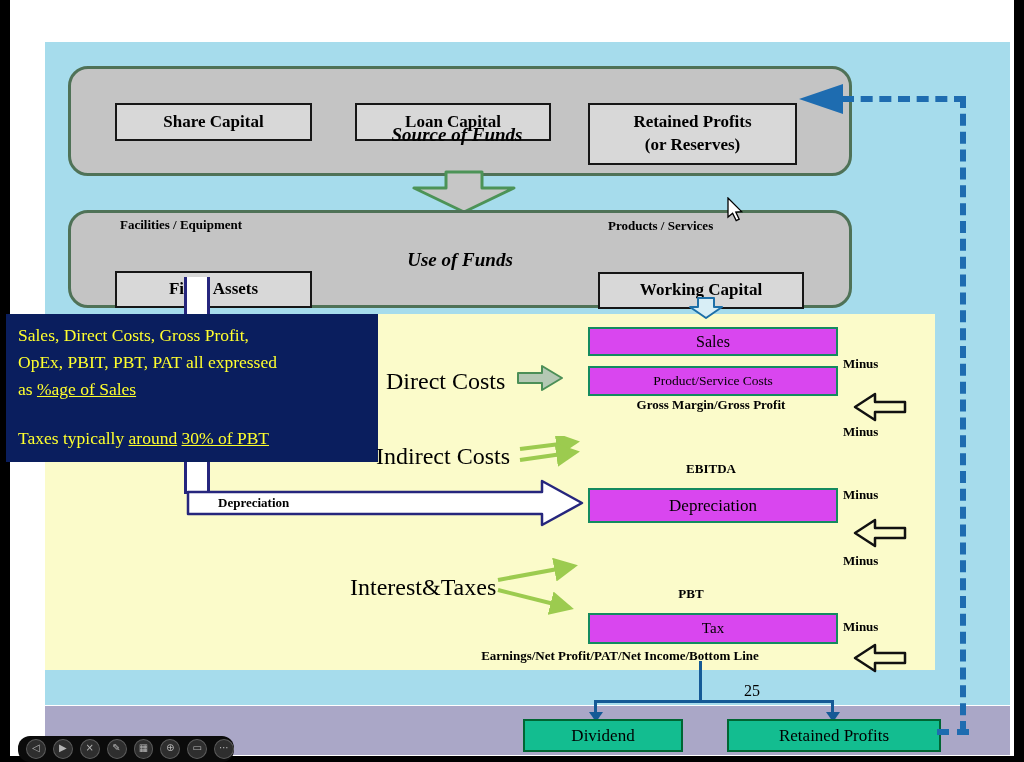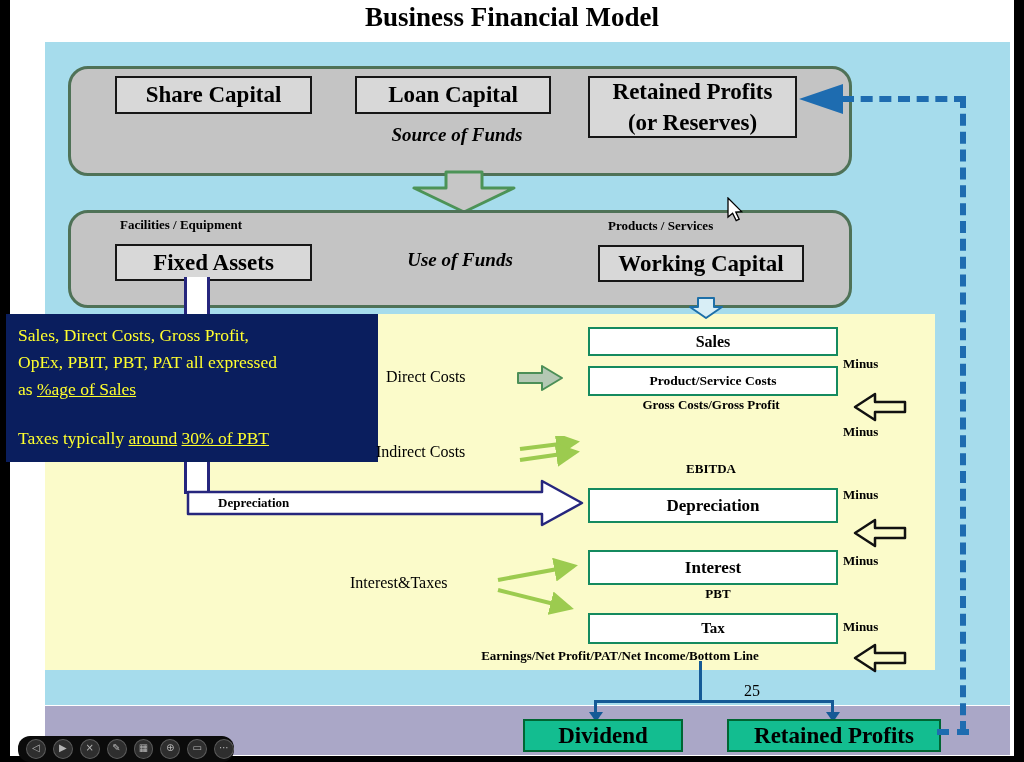--- a/index.html
+++ b/index.html
@@ -13,41 +13,41 @@
   .cyan-bg{left:45px;top:42px;width:965px;height:663px;background:#a6dcec;}
   .yellow-bg{left:45px;top:314px;width:890px;height:356px;background:#fbfbca;}
   .purple-bg{left:45px;top:706px;width:965px;height:49px;background:#aaa7c7;}
 
   .panel{background:#c4c4c4;border:3px solid #4f7257;border-radius:20px;}
   .panel-source{left:68px;top:66px;width:778px;height:104px;}
   .panel-use{left:68px;top:210px;width:778px;height:92px;}
   .panel-label{font-weight:bold;font-style:italic;font-size:19px;text-align:center;}
 
   .gbox{background:#d8d8d8;border:2px solid #161616;display:flex;align-items:center;
-        justify-content:center;text-align:center;font-weight:bold;font-size:23px;line-height:1.35;}
+        justify-content:center;text-align:center;font-weight:bold;font-size:17px;line-height:1.35;margin-top:27px;}
   .small-cap{font-weight:bold;font-size:13px;}
 
-  .fbox{background:#ffffff;border:2px solid #148a5f;display:flex;align-items:center;
-        justify-content:center;text-align:center;font-weight:bold;}
+  .fbox{background:#d946ef;border:2px solid #148a5f;display:flex;align-items:center;
+        justify-content:center;text-align:center;font-weight:normal;}
   .fnote{font-weight:bold;font-size:13px;text-align:center;}
   .minus{font-weight:bold;font-size:13px;}
 
   .note{left:6px;top:314px;width:372px;height:148px;background:#0a1e5e;color:#ffff2e;
         font-size:17.5px;line-height:27px;padding:8px 0 0 12px;box-sizing:border-box;}
   .note .gap{height:22px;}
   .u{text-decoration:underline;}
 
-  .llabel{font-size:16px;}
+  .llabel{font-size:24px;}
 
   .vbar{background:#fff;border-left:3px solid #26267d;border-right:3px solid #26267d;}
 
   .dep-label{font-weight:bold;font-size:13px;}
 
   .greenbox{background:#13bd90;border:2px solid #063;display:flex;align-items:center;
-        justify-content:center;font-weight:bold;font-size:23px;}
+        justify-content:center;font-weight:normal;font-size:17px;}
 
   .cline{background:#155a96;}
   .down-arrowhead{width:0;height:0;border-left:7px solid transparent;
         border-right:7px solid transparent;border-top:10px solid #155a96;}
 
   .dash-h{border-top:6px dashed #1e6cb0;}
   .dash-v{border-left:6px dashed #1e6cb0;}
   .big-arrowhead-left{width:0;height:0;border-top:15px solid transparent;
         border-bottom:15px solid transparent;border-right:44px solid #1e6cb0;}
 
@@ -62,21 +62,20 @@
 </head>
 <body>
 
 <div class="stage">
 
   <div class="abs slide-bg"></div>
   <div class="abs cyan-bg"></div>
   <div class="abs purple-bg"></div>
   <div class="abs yellow-bg"></div>
 
-  <div class="abs title">Business Financial Model</div>
 
   <div class="abs panel panel-source"></div>
   <div class="abs gbox" style="left:115px;top:76px;width:193px;height:34px;">
     <span>Share Capital</span>
   </div>
   <div class="abs gbox" style="left:355px;top:76px;width:192px;height:34px;">
     <span>Loan Capital</span>
   </div>
   <div class="abs gbox" style="left:588px;top:76px;width:205px;height:58px;flex-direction:column;">
     <span>Retained Profits</span>
@@ -118,29 +117,26 @@
     <polygon points="2,14 356,14 356,3 396,25 356,47 356,36 2,36" fill="#ffffff" stroke="#26267d" stroke-width="2.5" stroke-linejoin="round"></polygon>
   </svg>
   <div class="abs dep-label" style="left:218px;top:495px;">Depreciation</div>
 
   <div class="abs fbox" style="left:588px;top:327px;width:246px;height:25px;font-size:16px;">
     <span>Sales</span>
   </div>
   <div class="abs fbox" style="left:588px;top:366px;width:246px;height:26px;font-size:13.5px;">
     <span>Product/Service Costs</span>
   </div>
-  <div class="abs fnote" style="left:588px;top:397px;width:246px;">Gross Costs/Gross Profit</div>
+  <div class="abs fnote" style="left:588px;top:397px;width:246px;">Gross Margin/Gross Profit</div>
   <div class="abs fnote" style="left:588px;top:461px;width:246px;">EBITDA</div>
   <div class="abs fbox" style="left:588px;top:488px;width:246px;height:31px;font-size:17px;">
     <span>Depreciation</span>
   </div>
-  <div class="abs fbox" style="left:588px;top:550px;width:246px;height:31px;font-size:17px;">
-    <span>Interest</span>
-  </div>
-  <div class="abs fnote" style="left:595px;top:586px;width:246px;">PBT</div>
+  <div class="abs fnote" style="left:568px;top:586px;width:246px;">PBT</div>
   <div class="abs fbox" style="left:588px;top:613px;width:246px;height:27px;font-size:15px;">
     <span>Tax</span>
   </div>
   <div class="abs fnote" style="left:455px;top:648px;width:330px;">Earnings/Net Profit/PAT/Net Income/Bottom Line</div>
 
   <div class="abs minus" style="left:843px;top:356px;">Minus</div>
   <div class="abs minus" style="left:843px;top:424px;">Minus</div>
   <div class="abs minus" style="left:843px;top:487px;">Minus</div>
   <div class="abs minus" style="left:843px;top:553px;">Minus</div>
   <div class="abs minus" style="left:843px;top:619px;">Minus</div>

